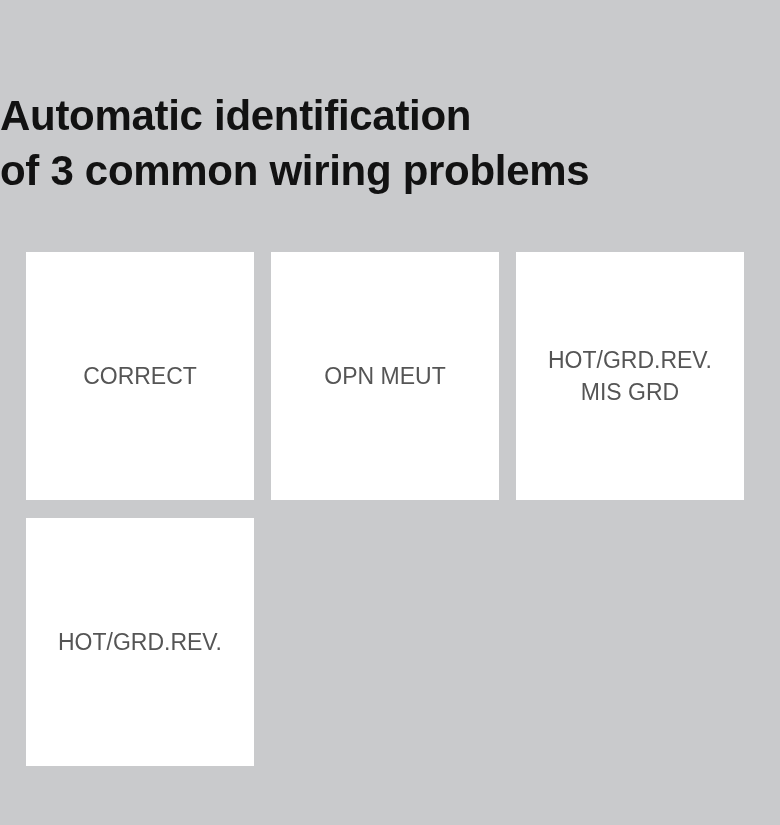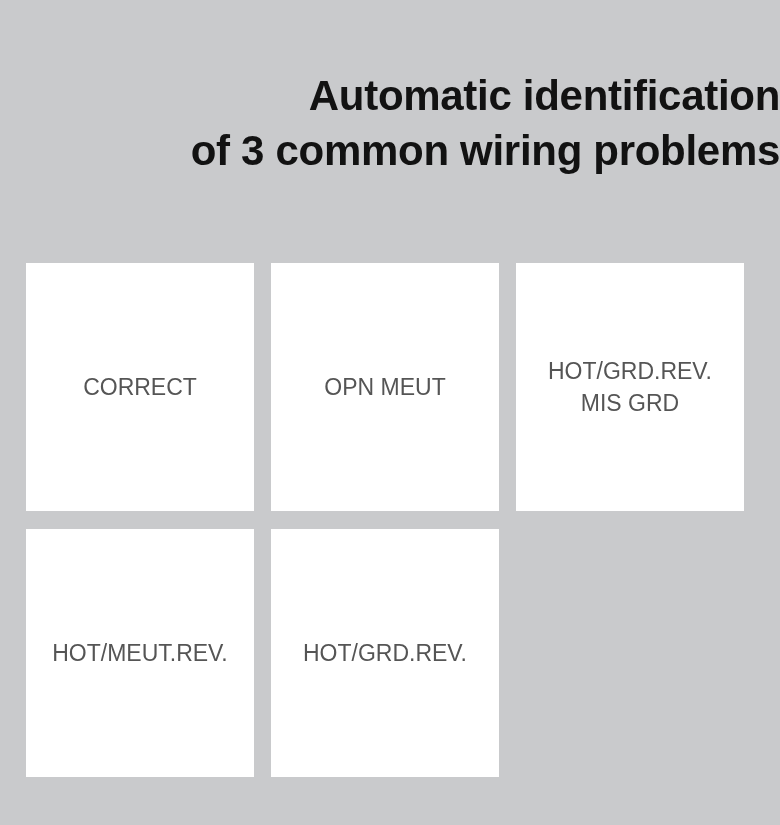--- a/index.html
+++ b/index.html
@@ -14,33 +14,33 @@
     overflow: hidden;
   }
   .page {
     position: relative;
     width: 780px;
     height: 825px;
     background: #c9cacc;
     box-sizing: border-box;
   }
   .title-block {
-    padding-top: 68px;
-    text-align: right;
+    padding-top: 88px;
+    text-align: left;
   }
   .title-line {
     font-size: 42px;
     font-weight: bold;
     color: #121212;
     letter-spacing: -0.3px;
     line-height: 55px;
   }
   .grid {
     position: absolute;
-    top: 263px;
+    top: 252px;
     left: 26px;
     width: 728px;
     display: grid;
     grid-template-columns: repeat(3, 228px);
     grid-template-rows: repeat(2, 248px);
     column-gap: 17px;
     row-gap: 18px;
   }
   .card {
     background: #ffffff;
@@ -73,20 +73,17 @@
       <span class="card-label">CORRECT</span>
     </div>
     <div class="card">
       <span class="card-label">OPN MEUT</span>
     </div>
     <div class="card">
       <span class="card-label">HOT/GRD.REV.
 MIS GRD</span>
     </div>
     <div class="card">
-      <span class="card-label">HOT/MEUT.REV.</span>
-    </div>
-    <div class="card">
       <span class="card-label">HOT/GRD.REV.</span>
     </div>
   </div>
 
 </div>
 
 </body></html>

